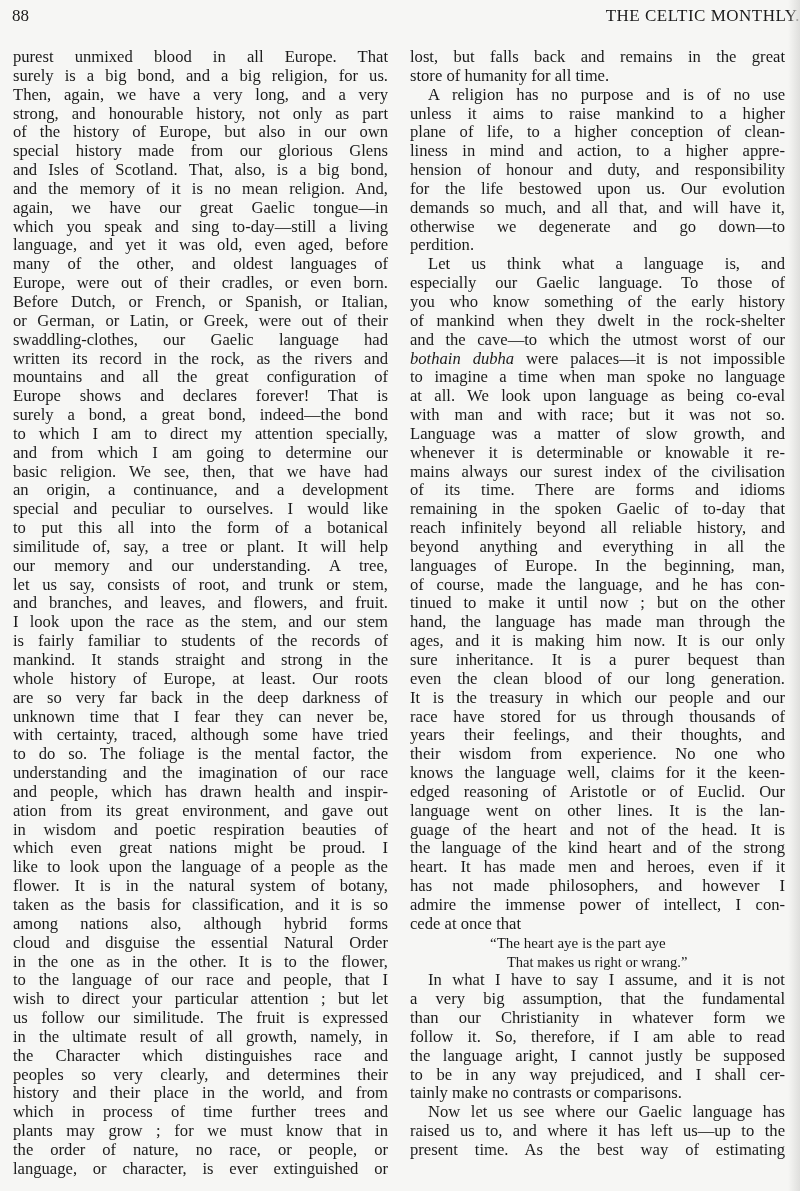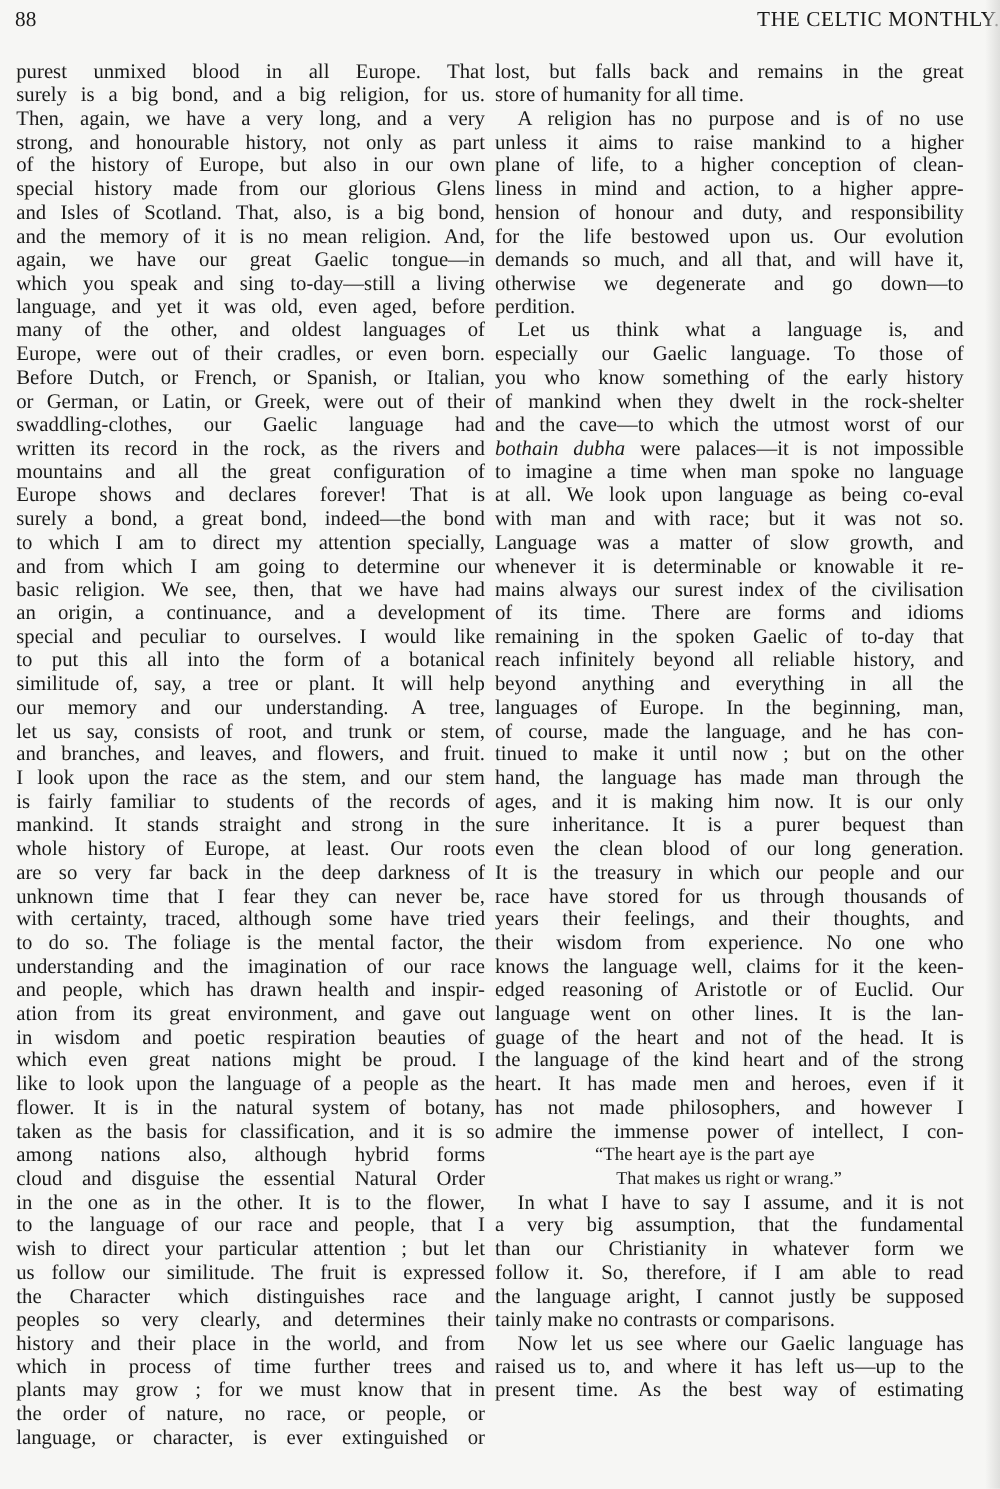--- a/index.html
+++ b/index.html
@@ -20,21 +20,21 @@
   .running-title {
     position: absolute; left: 0; width: 800px; top: 2px; text-align: right;
     font-family: "Liberation Serif", serif; font-size: 17px; letter-spacing: 0.5px;
   }
   .column {
     position: absolute; top: 48px; width: 375px;
     font-family: "Liberation Serif", serif;
     font-size: 16.6px; line-height: 18.85px;
   }
   .col-left { left: 13px; }
-  .col-right { left: 396px; }
+  .col-right { left: 410px; }
   .line {
     display: block; white-space: nowrap; height: 18.85px;
     text-align: justify; text-align-last: justify;
   }
   .line.last { text-align-last: left; }
   .line.indent { padding-left: 18px; font-family: Liberation Serif, serif; }
   .line.quote1 { text-align: right; text-align-last: left; padding-left: 80px; font-size: 15px; }
   .line.quote2 { text-align: left; text-align-last: left; padding-left: 97px; font-size: 14.5px; }
   em { font-style: italic; }
   .edge-shadow {
@@ -96,20 +96,21 @@
     <span class="line">which even great nations might be proud. I</span>
     <span class="line">like to look upon the language of a people as the</span>
     <span class="line">flower. It is in the natural system of botany,</span>
     <span class="line">taken as the basis for classification, and it is so</span>
     <span class="line">among nations also, although hybrid forms</span>
     <span class="line">cloud and disguise the essential Natural Order</span>
     <span class="line">in the one as in the other. It is to the flower,</span>
     <span class="line">to the language of our race and people, that I</span>
     <span class="line">wish to direct your particular attention ; but let</span>
     <span class="line">us follow our similitude. The fruit is expressed</span>
+    <span class="line">in the ultimate result of all growth, namely, in</span>
     <span class="line">the Character which distinguishes race and</span>
     <span class="line">peoples so very clearly, and determines their</span>
     <span class="line">history and their place in the world, and from</span>
     <span class="line">which in process of time further trees and</span>
     <span class="line">plants may grow ; for we must know that in</span>
     <span class="line">the order of nature, no race, or people, or</span>
     <span class="line">language, or character, is ever extinguished or</span>
   </div>
 
 <div class="column col-right" id="col-right">
@@ -152,26 +153,28 @@
     <span class="line">years their feelings, and their thoughts, and</span>
     <span class="line">their wisdom from experience. No one who</span>
     <span class="line">knows the language well, claims for it the keen-</span>
     <span class="line">edged reasoning of Aristotle or of Euclid. Our</span>
     <span class="line">language went on other lines. It is the lan-</span>
     <span class="line">guage of the heart and not of the head. It is</span>
     <span class="line">the language of the kind heart and of the strong</span>
     <span class="line">heart. It has made men and heroes, even if it</span>
     <span class="line">has not made philosophers, and however I</span>
     <span class="line">admire the immense power of intellect, I con-</span>
+    <span class="line last">cede at once that</span>
     <span class="line quote1">“The heart aye is the part aye</span>
     <span class="line quote2">That makes us right or wrang.”</span>
     <span class="line indent">In what I have to say I assume, and it is not</span>
     <span class="line">a very big assumption, that the fundamental</span>
     <span class="line">than our Christianity in whatever form we</span>
     <span class="line">follow it. So, therefore, if I am able to read</span>
     <span class="line">the language aright, I cannot justly be supposed</span>
+    <span class="line">to be in any way prejudiced, and I shall cer-</span>
     <span class="line last">tainly make no contrasts or comparisons.</span>
     <span class="line indent">Now let us see where our Gaelic language has</span>
     <span class="line">raised us to, and where it has left us—up to the</span>
     <span class="line">present time. As the best way of estimating</span>
   </div>
 
 <div class="edge-shadow"></div>
 
 </body></html>

